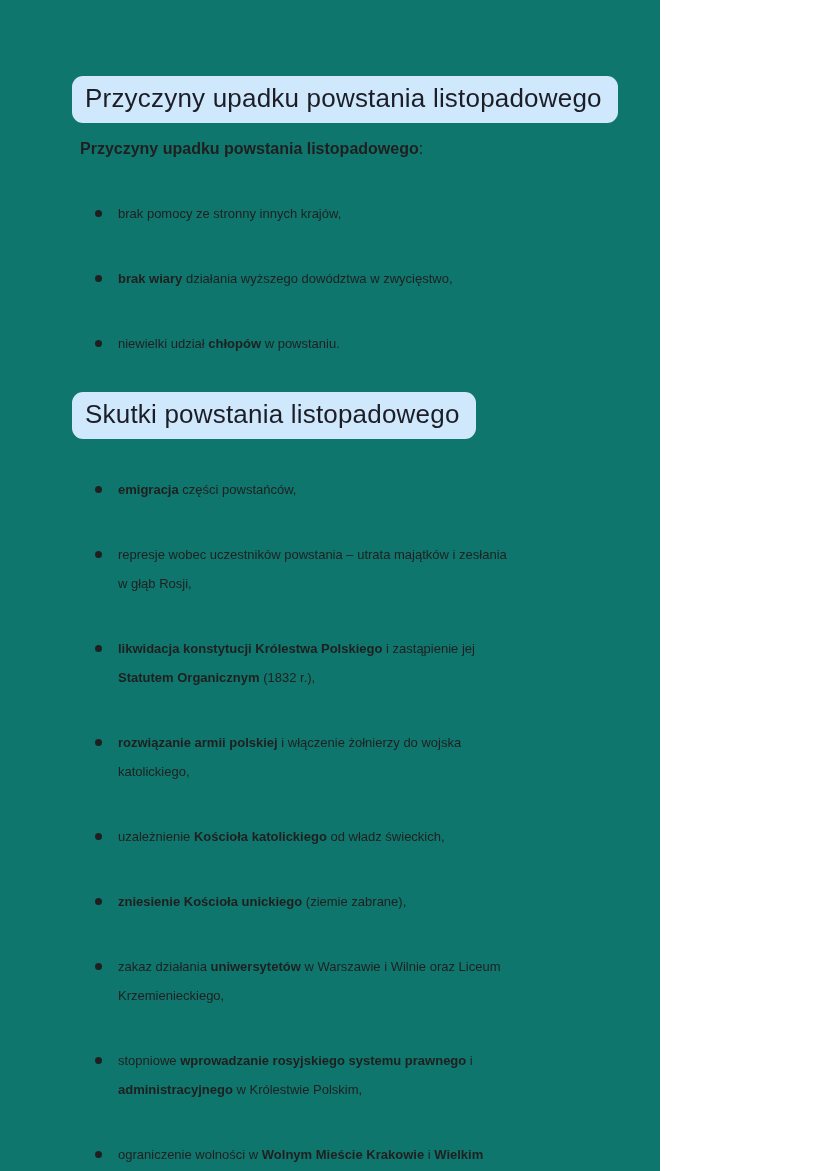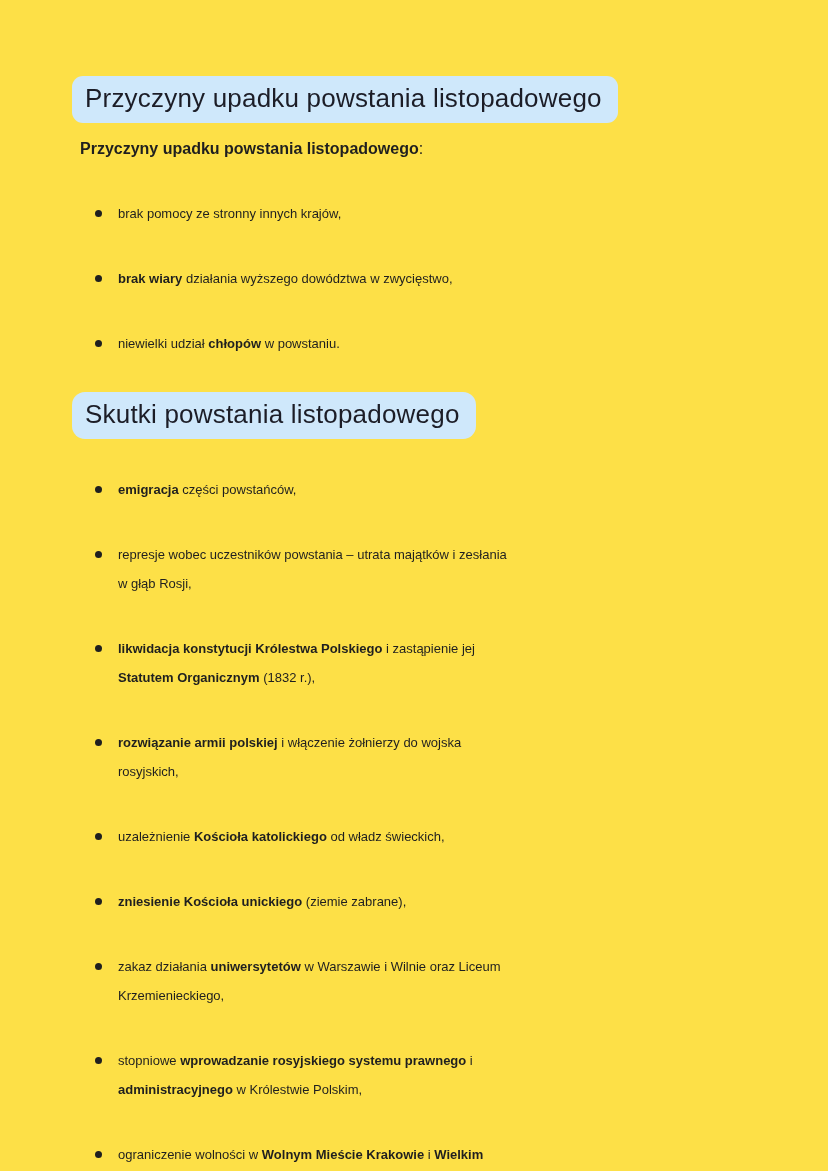--- a/index.html
+++ b/index.html
@@ -1,35 +1,35 @@
 <!DOCTYPE html>
 <html lang="pl"><head>
 <meta charset="utf-8">
 <style>
   html,body{margin:0;padding:0;background:#ffffff;}
   .page{
-    width:828px;height:1171px;background:#fde047;position:relative;overflow:hidden;
+    width:660px;height:1171px;background:#0f766e;position:relative;overflow:hidden;
     font-family:"Liberation Sans","DejaVu Sans",sans-serif;
     -webkit-font-smoothing:antialiased;
   }
   .content{padding-top:76px;}
   .sec{display:block;}
   .pill{
     display:inline-block;
     margin:0 0 0 72px;
     background:#cfe8fb;
     border-radius:11px;
     padding:7px 16px 9px 13px;
     font-size:26px;
     font-weight:400;
     color:#1c1d27;
     letter-spacing:.2px;
     white-space:nowrap;
   }
-  .sec-2 .pill{margin-top:34px;border-radius:13px;}
+  .sec-2 .pill{margin-top:34px;}
   .intro{
     margin:11px 0 0 80px;
     font-size:16px;
     line-height:29px;
     color:#1f1f1f;
   }
   .intro strong, .list strong{font-weight:700;}
   ul.list{
     list-style:none;
     margin:4px 0 0 80px;
@@ -70,21 +70,21 @@
           <li><span>niewielki udział </span><strong>chłopów</strong><span> w powstaniu.</span></li>
         </ul>
     </section>
 
     <section class="sec sec-2">
       <h2 class="pill"><span>Skutki powstania listopadowego</span></h2>
       <ul class="list">
           <li><strong>emigracja</strong><span> części powstańców,</span></li>
           <li><span>represje wobec uczestników powstania – utrata majątków i zesłania</span><br><span>w głąb Rosji,</span></li>
           <li><strong>likwidacja konstytucji Królestwa Polskiego</strong><span> i zastąpienie jej</span><br><strong>Statutem Organicznym</strong><span> (1832 r.),</span></li>
-          <li><strong>rozwiązanie armii polskiej</strong><span> i włączenie żołnierzy do wojska</span><br><span>rosyjskich,</span></li>
+          <li><strong>rozwiązanie armii polskiej</strong><span> i włączenie żołnierzy do wojska</span><br><span>katolickiego,</span></li>
           <li><span>uzależnienie </span><strong>Kościoła katolickiego</strong><span> od władz świeckich,</span></li>
           <li><strong>zniesienie Kościoła unickiego</strong><span> (ziemie zabrane),</span></li>
           <li><span>zakaz działania </span><strong>uniwersytetów</strong><span> w </span><span class="u">Warszawie</span><span> i </span><span class="u">Wilnie</span><span> oraz </span><span class="u">Liceum</span><br><span class="u">Krzemienieckiego</span><span>,</span></li>
           <li><span>stopniowe </span><strong>wprowadzanie rosyjskiego systemu prawnego</strong><span> i</span><br><strong>administracyjnego</strong><span> w Królestwie Polskim,</span></li>
           <li><span>ograniczenie wolności w </span><strong>Wolnym Mieście Krakowie</strong><span> i </span><strong>Wielkim</strong><br><strong>Królestwa Poznańskim.</strong></li>
         </ul>
     </section>
 
   </div>
 </div>

